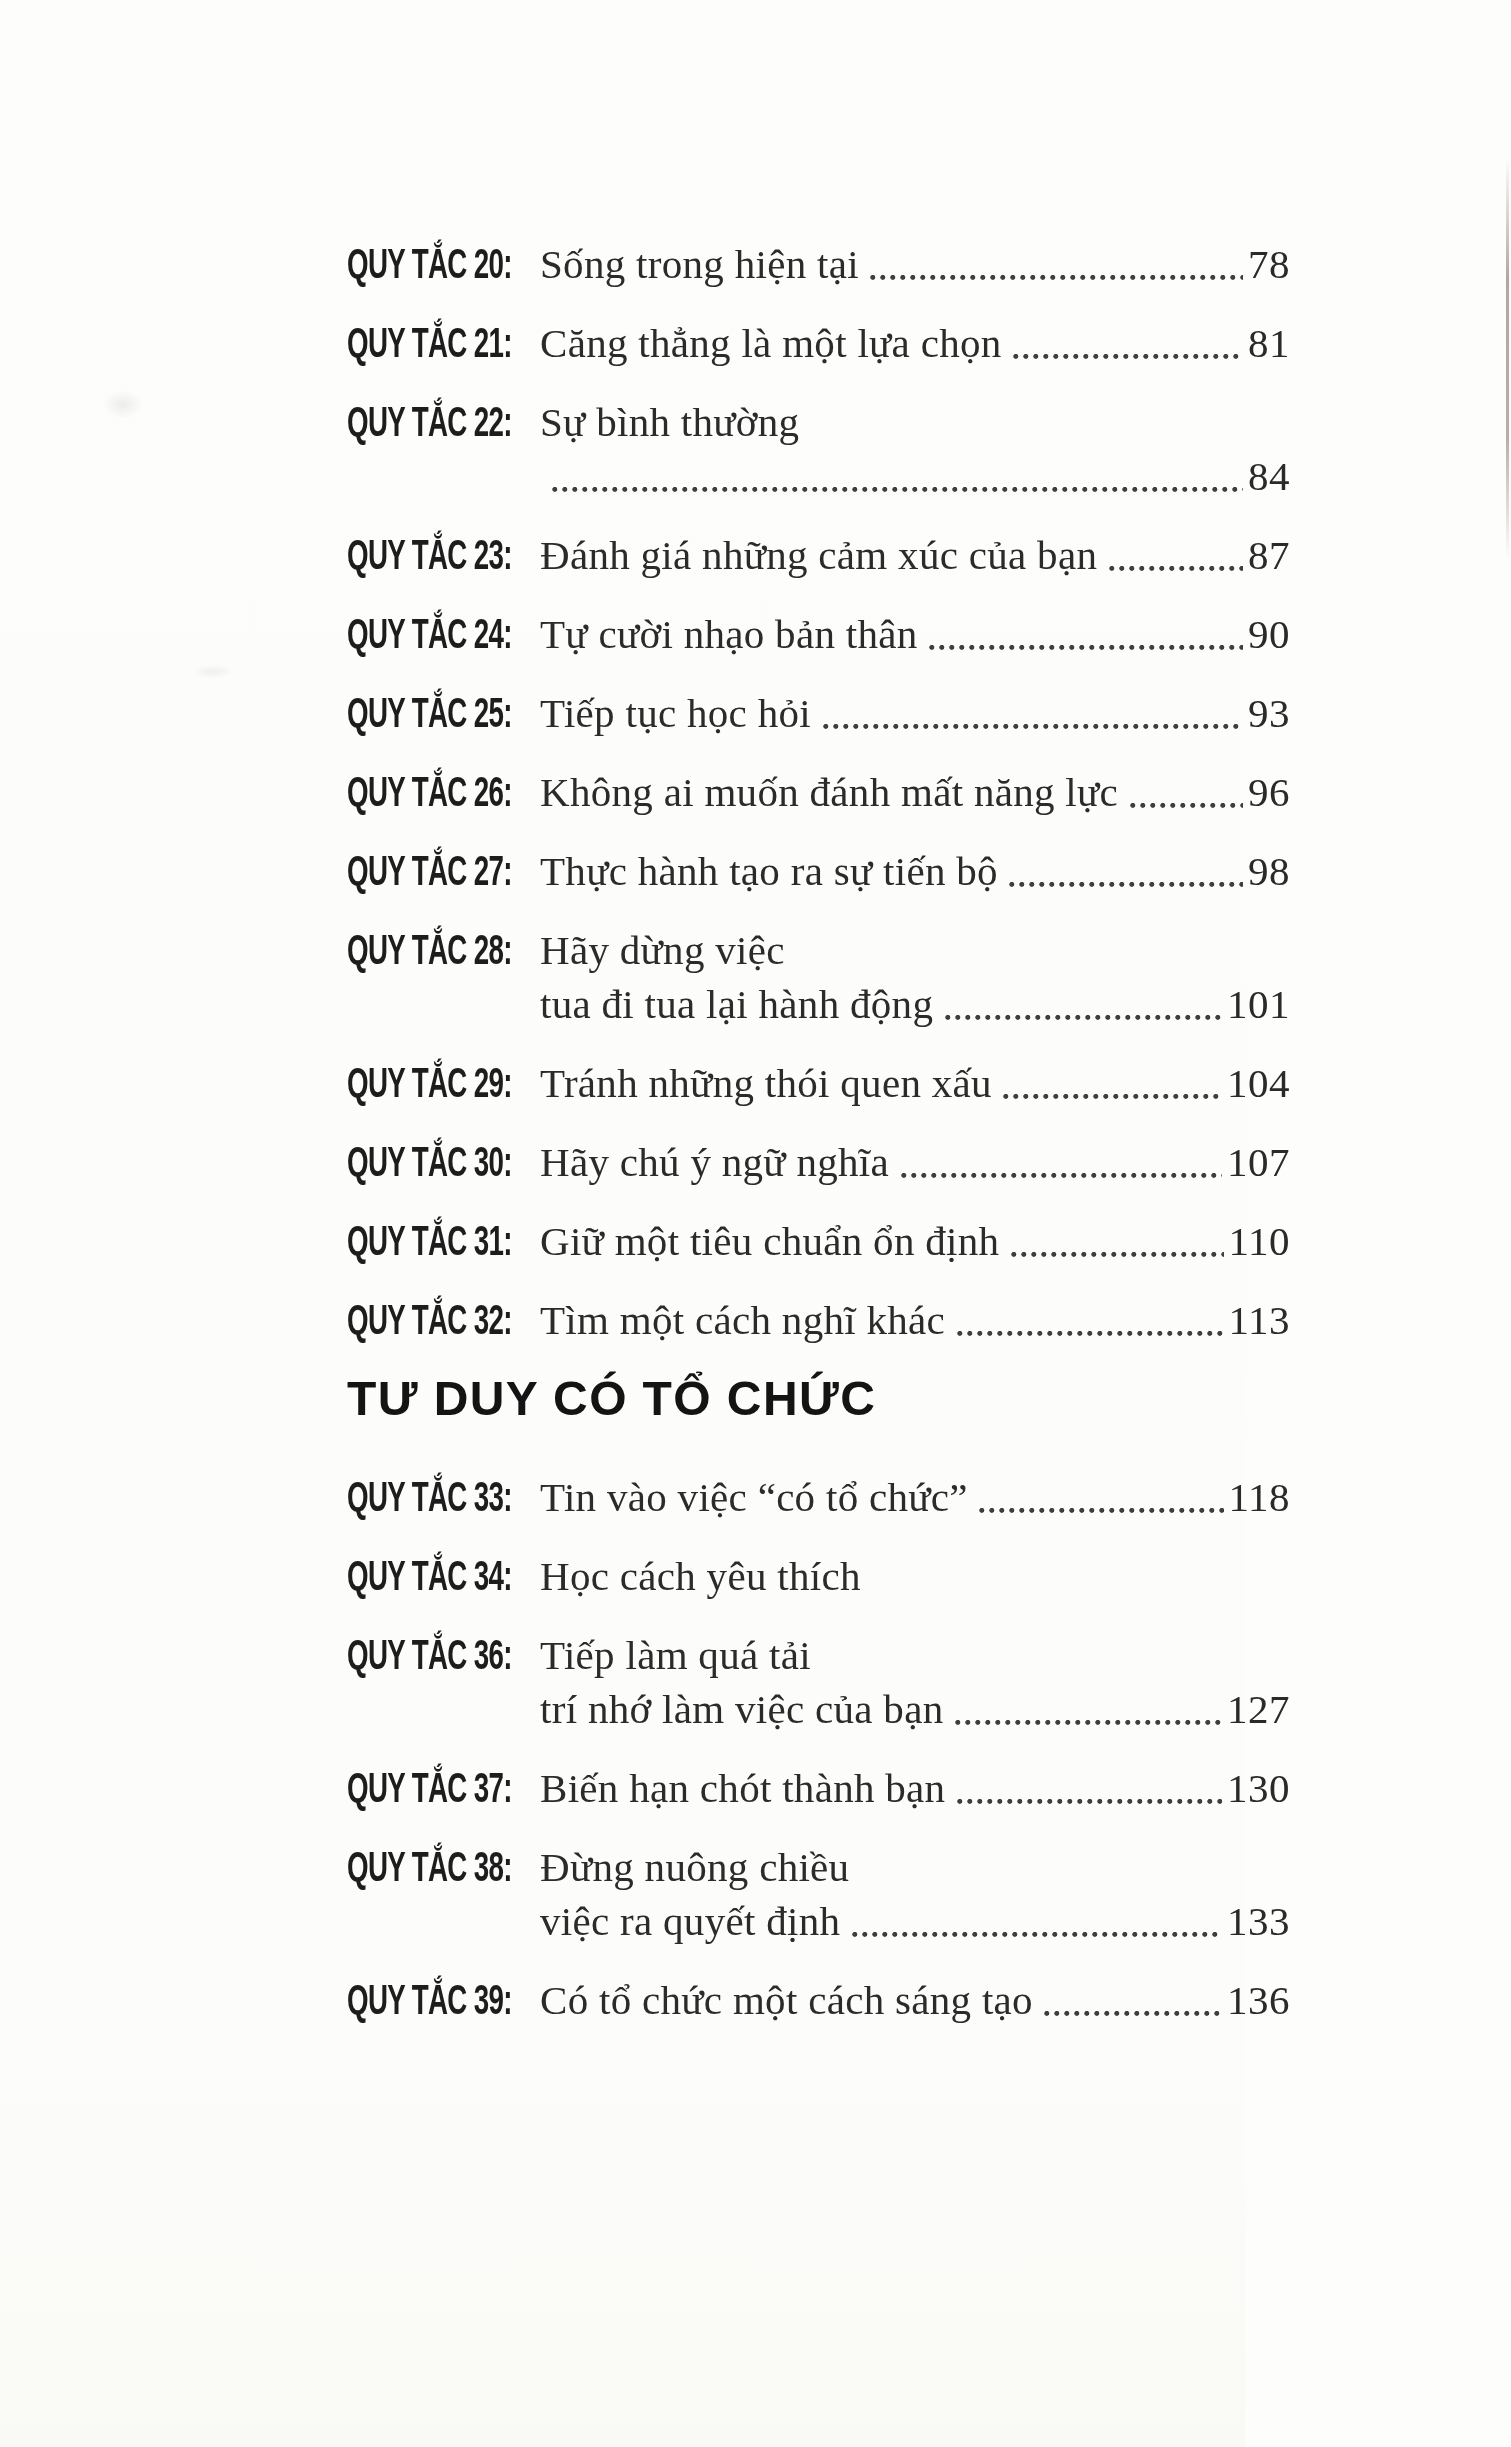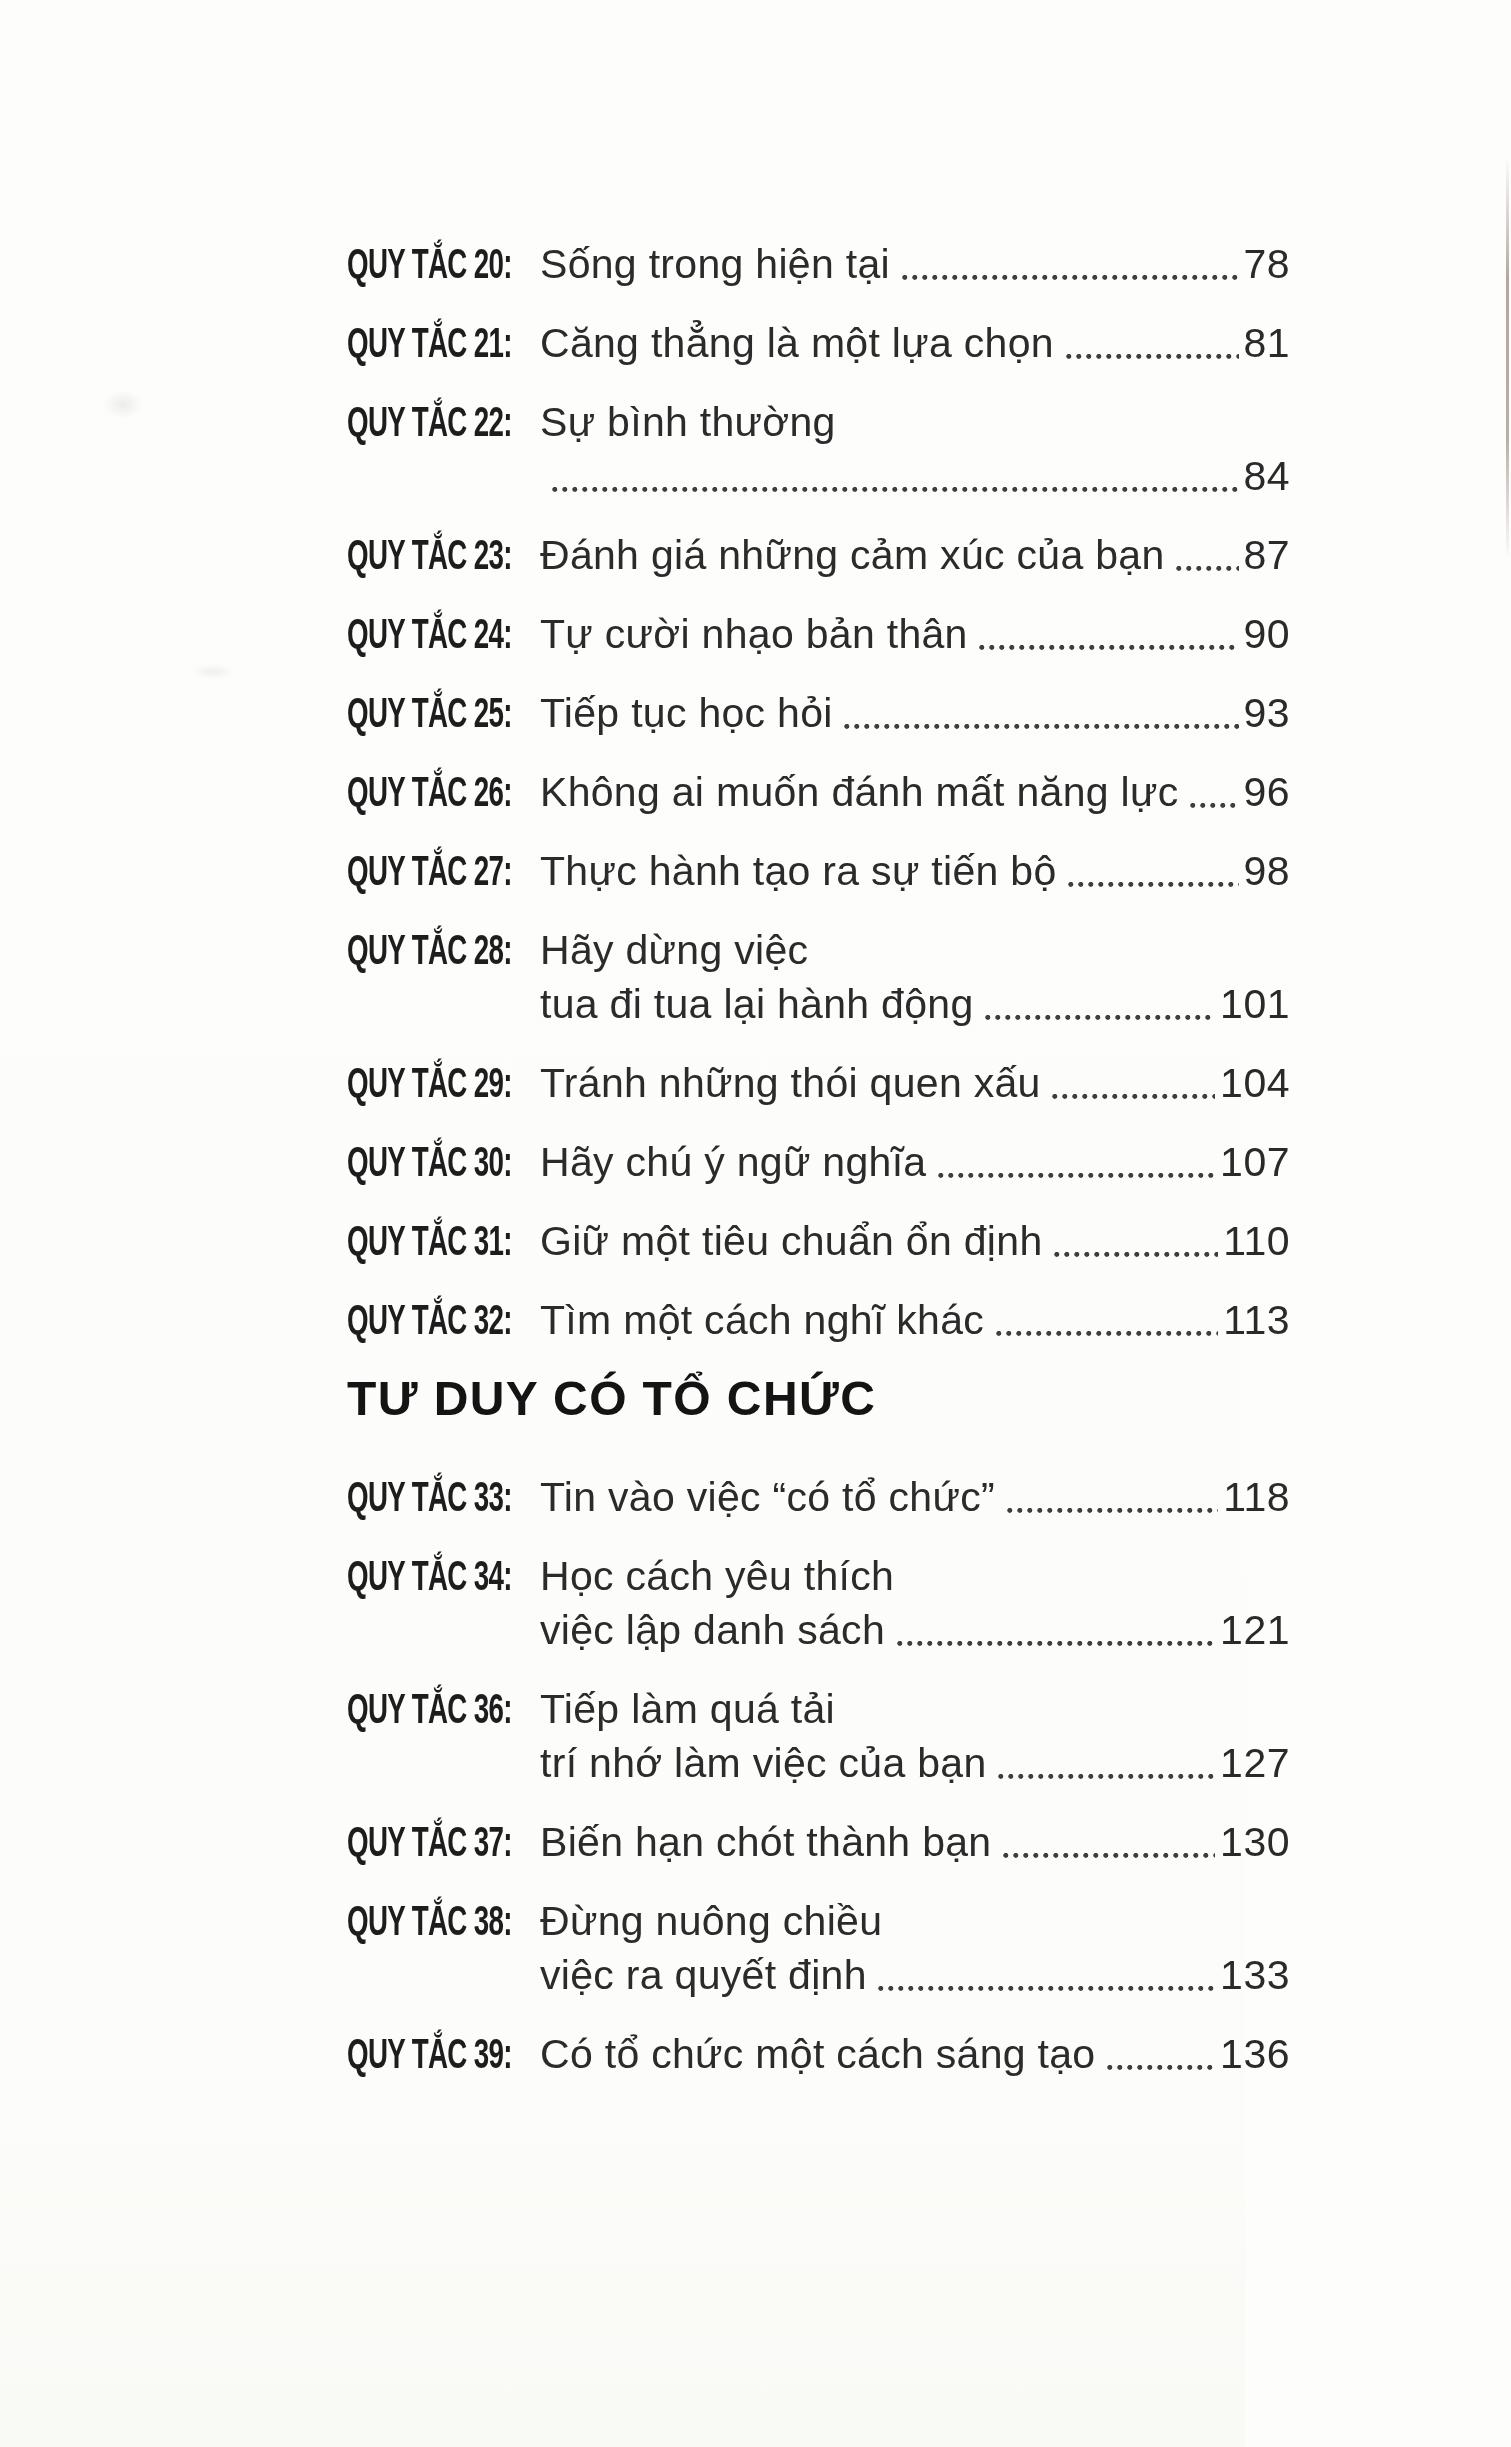--- a/index.html
+++ b/index.html
@@ -43,20 +43,21 @@
     font-weight: 700;
     letter-spacing: -1px;
     color: #1d1d1d;
     transform: scaleX(0.66);
     transform-origin: left center;
     white-space: nowrap;
   }
   .entry-body {
     flex: 1 1 auto;
     min-width: 0;
+    font-family: Liberation Serif, serif;
   }
   .toc-line {
     font-size: 41px;
     line-height: 54px;
     letter-spacing: 0.3px;
     color: #2b2b2b;
     white-space: nowrap;
   }
   .last-line {
     display: flex;
@@ -267,25 +268,20 @@
             <span class="title-text">Tin vào việc “có tổ chức”</span>
             <span class="dot-leader"></span>
             <span class="page-num">118</span>
           </div>
         </div>
       </div>
       <div class="toc-entry">
         <div class="entry-label-col"><span class="entry-label">QUY TẮC 34:</span></div>
         <div class="entry-body">
           <div class="toc-line">Học cách yêu thích</div>
-          <div class="toc-line last-line">
-            <span class="title-text">việc lập danh sách</span>
-            <span class="dot-leader"></span>
-            <span class="page-num">121</span>
-          </div>
         </div>
       </div>
       <div class="toc-entry">
         <div class="entry-label-col"><span class="entry-label">QUY TẮC 36:</span></div>
         <div class="entry-body">
           <div class="toc-line">Tiếp làm quá tải</div>
           <div class="toc-line last-line">
             <span class="title-text">trí nhớ làm việc của bạn</span>
             <span class="dot-leader"></span>
             <span class="page-num">127</span>

